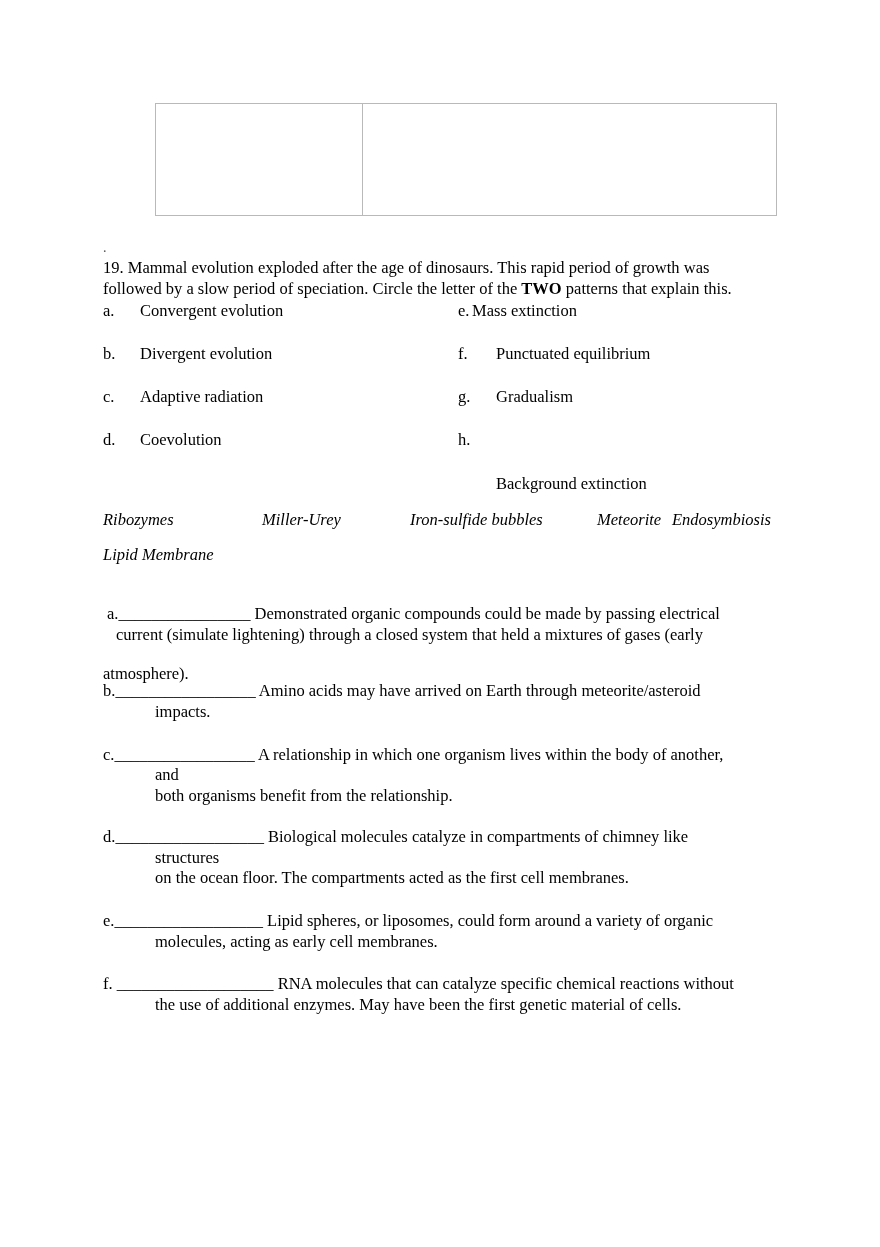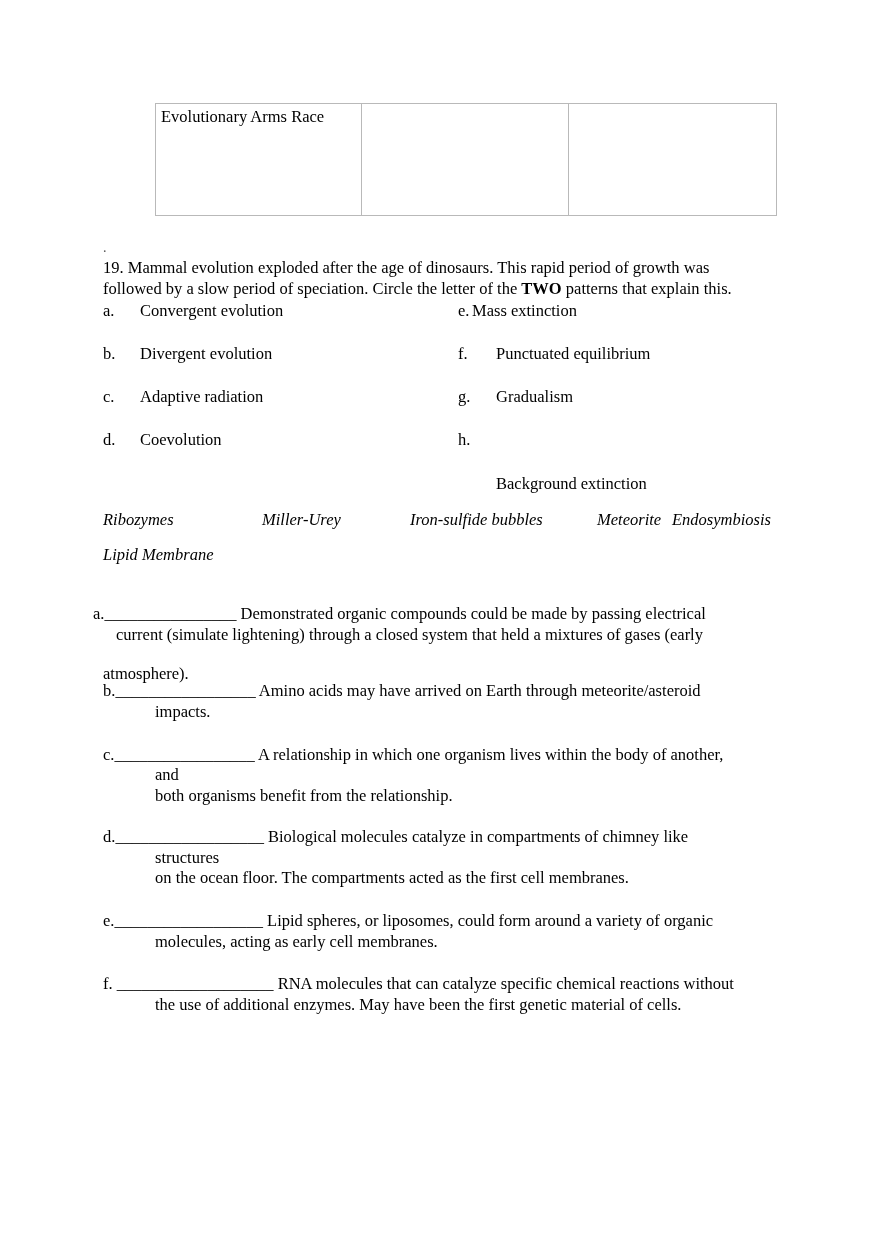--- a/index.html
+++ b/index.html
@@ -44,23 +44,20 @@
   .stray { color: #555555; font-size: 14px; }
 
   .item-line { position: absolute; white-space: nowrap; }
 </style>
 </head>
 <body>
 
 <div class="page">
 
   <div class="ws-table">
-    <div class="ws-cell c1">
-      <span>Evolutionary Arms Race</span>
-    </div>
     <div class="ws-cell c2">
       <span></span>
     </div>
     <div class="ws-cell c3">
       <span></span>
     </div>
   </div>
 
   <div class="abs stray" style="left:103px; top:238px;">.</div>
 
@@ -100,21 +97,21 @@
 
   <span class="abs it" style="left:103px; top:509.5px;">Ribozymes</span>
   <span class="abs it" style="left:262px; top:509.5px;">Miller-Urey</span>
   <span class="abs it" style="left:410px; top:509.5px;">Iron-sulfide bubbles</span>
   <span class="abs it" style="left:597px; top:509.5px;">Meteorite</span>
   <span class="abs it" style="left:672px; top:509.5px;">Endosymbiosis</span>
 
   <span class="abs it" style="left:103px; top:544.5px;">Lipid Membrane</span>
 
   <div>
-    <div class="item-line" style="left:93px; top:604px;">
+    <div class="item-line" style="left:107px; top:604px;">
       <span>a.</span><span>________________</span><span> Demonstrated organic compounds could be made by passing electrical</span>
     </div>
     <div class="item-line" style="left:103px; top:624.6px;margin-left:13px;">current (simulate lightening) through a closed system that held a mixtures of gases (early</div>
     <div class="item-line" style="left:103px; top:664px;">atmosphere).</div>
   </div>
 
   <div>
     <div class="item-line" style="left:103px; top:681px;">
       <span>b.</span><span>_________________</span><span> Amino acids may have arrived on Earth through meteorite/asteroid</span>
     </div>

